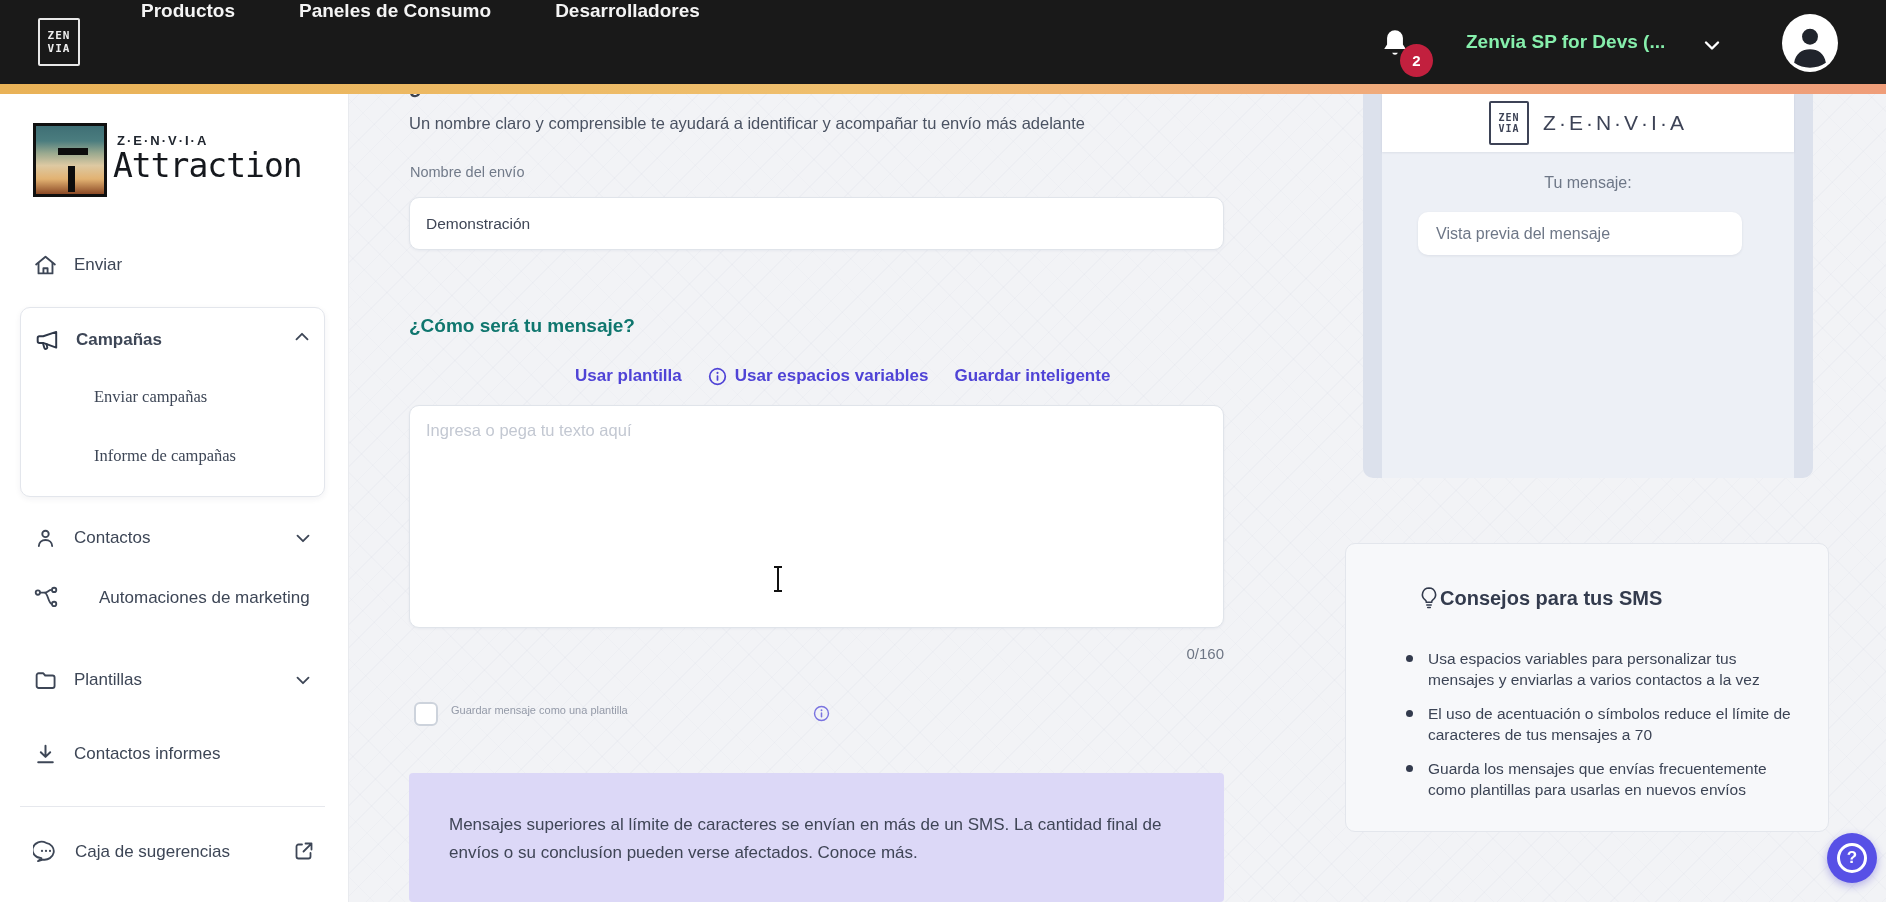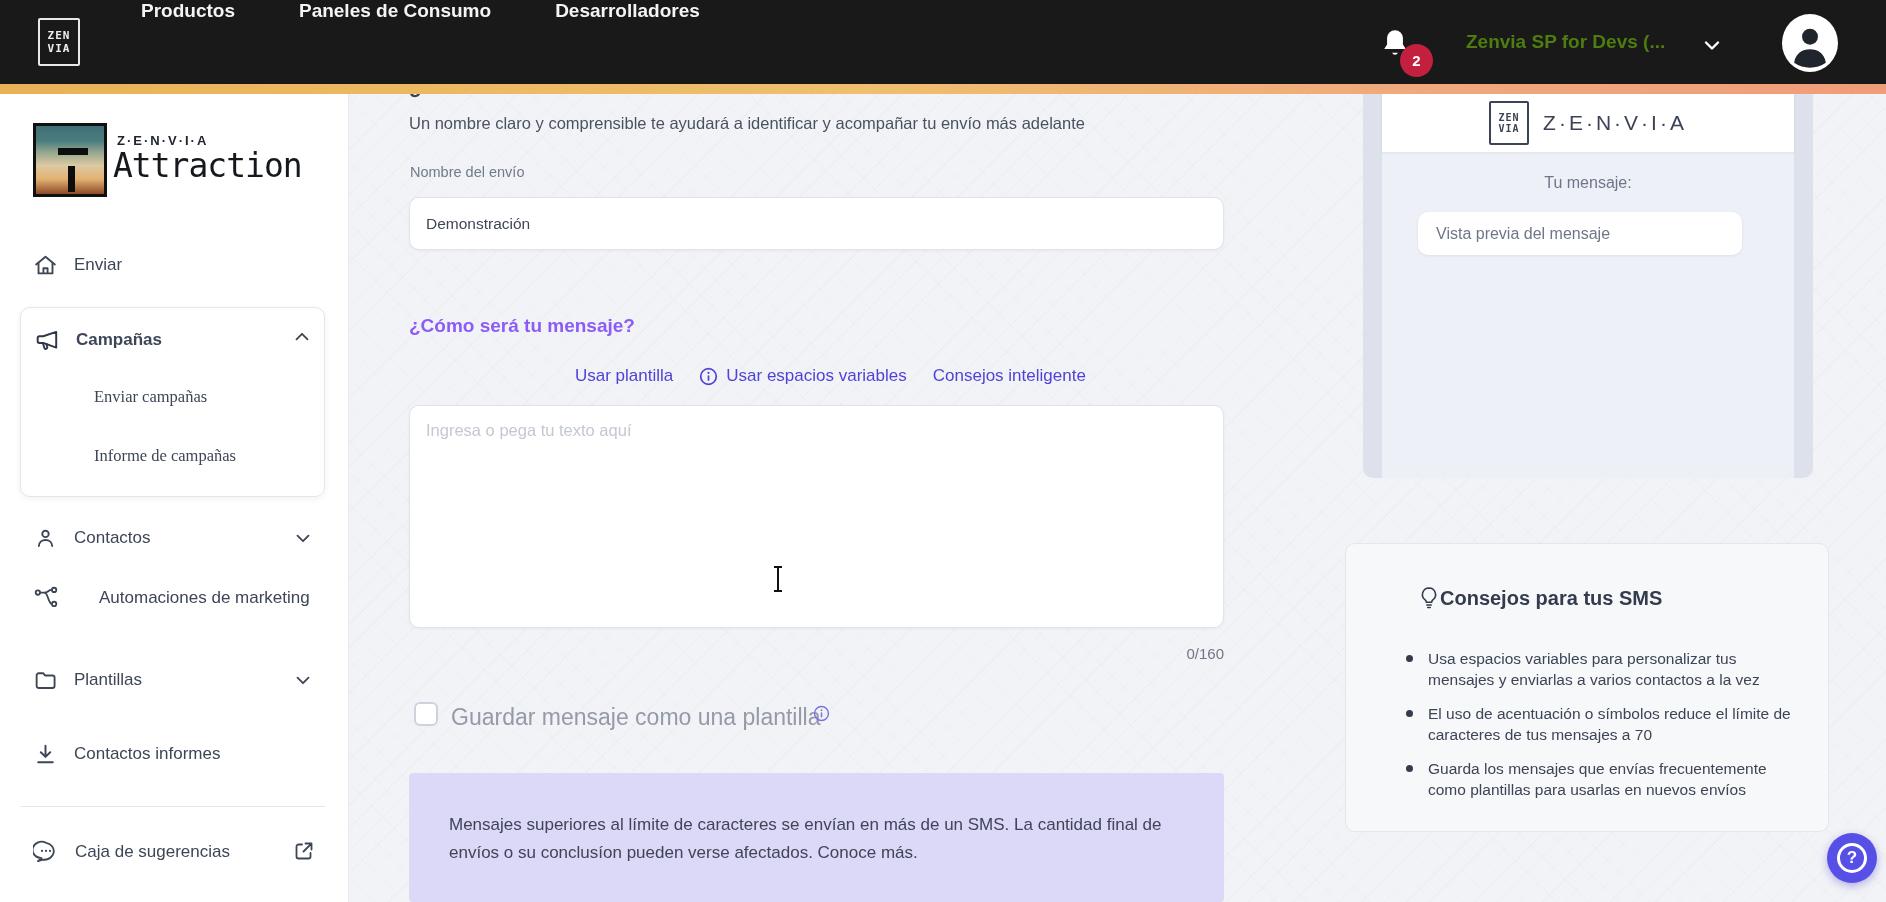--- a/index.html
+++ b/index.html
@@ -33,21 +33,21 @@
     color:#eee; letter-spacing:1px; font-weight:bold;
   }
   .nav-menu { position:absolute; left:141px; top:0; height:84px; display:flex; align-items:flex-start; gap:64px; }
   .nav-item { color:#f4f4f4; font-size:19px; font-weight:600; cursor:pointer; white-space:nowrap; }
   .bell-wrap { position:absolute; left:1378px; top:26px; width:60px; height:52px; }
   .badge {
     position:absolute; left:22px; top:18px; width:33px; height:33px; border-radius:50%;
     background:#c2203e; color:#fff; font-size:15px; font-weight:bold;
     display:flex; align-items:center; justify-content:center;
   }
-  .account-name { position:absolute; left:1466px; top:31px; color:#4d7c0f; font-size:19px; font-weight:600; width:230px; white-space:nowrap; }
+  .account-name { position:absolute; left:1466px; top:31px; color:#86efac; font-size:19px; font-weight:600; width:230px; white-space:nowrap; }
   .account-chevron { position:absolute; left:1700px; top:33px; }
   .avatar {
     position:absolute; left:1782px; top:14px; width:56px; height:58px; border-radius:50%;
     background:#fff; display:flex; align-items:center; justify-content:center; overflow:hidden;
   }
   .accentbar {
     position:absolute; left:0; top:84px; width:1886px; height:10px; z-index:40;
     background:linear-gradient(90deg,#e9b257 0%, #efbf6e 45%, #f0a97c 75%, #ef9d79 100%);
   }
 
@@ -83,36 +83,36 @@
   .main { position:absolute; left:0; top:0; width:1886px; height:902px; z-index:5; }
   .page-title { position:absolute; left:409px; top:76px; font-size:20px; font-weight:700; color:#3c4351; }
   .page-subtitle { position:absolute; left:409px; top:114px; font-size:16.5px; color:#4a5262; }
   .field-label { position:absolute; left:410px; top:164px; font-size:14.5px; color:#717a89; }
   .name-input {
     position:absolute; left:409px; top:197px; width:815px; height:53px;
     border:1px solid #e0e4ea; border-radius:10px; background:#fff;
     padding:0 16px; font-family:"Liberation Sans", sans-serif; font-size:15.5px; color:#3f4656;
     box-shadow:0 1px 3px rgba(25,39,89,.05); outline:none;
   }
-  .msg-title { position:absolute; left:409px; top:315px; font-size:19px; font-weight:700; color:#8b5cf6; }
+  .msg-title { position:absolute; left:409px; top:315px; font-size:19px; font-weight:700; color:#0f766e; }
   .link-row { position:absolute; left:575px; top:366px; display:flex; align-items:center; gap:26px; }
-  .link { color:#4f43d6; font-size:17px; font-weight:400; cursor:pointer; white-space:nowrap; display:flex; align-items:flex-end; gap:8px; }
+  .link { color:#4f43d6; font-size:17px; font-weight:700; cursor:pointer; white-space:nowrap; display:flex; align-items:flex-end; gap:8px; }
   .msg-textarea {
     position:absolute; left:409px; top:405px; width:815px; height:223px;
     border:1px solid #e0e4ea; border-radius:10px; background:#fff; resize:none;
     padding:15px 16px; font-family:"Liberation Sans", sans-serif; font-size:16.5px; color:#3f4656;
     box-shadow:0 1px 3px rgba(25,39,89,.05); outline:none;
   }
   .msg-textarea::placeholder { color:#c3c8d2; }
   .char-counter { position:absolute; left:1024px; top:645px; width:200px; text-align:right; font-size:15px; color:#6e7685; }
   .checkbox {
     position:absolute; left:414px; top:702px; width:24px; height:24px;
     border:2px solid #cdd3dc; border-radius:6px; background:#fff; cursor:pointer;
   }
-  .checkbox-label { position:absolute; left:451px; top:704px; font-size:23px; color:#949aa8; }
+  .checkbox-label { position:absolute; left:451px; top:704px; font-size:11px; color:#949aa8; }
   .cb-info { position:absolute; left:813px; top:705px; }
   .notice {
     position:absolute; left:409px; top:773px; width:815px; height:129px;
     background:#dcd8f7; border-radius:4px;
   }
   .notice-text { position:absolute; left:40px; top:38px; width:750px; font-size:17px; line-height:28px; color:#3f4556; }
 
   
   .phone {
     position:absolute; left:1363px; top:94px; width:450px; height:384px;
@@ -185,21 +185,21 @@
     </span>
     <span class="link">
       <svg class="icon" width="19" height="19" viewBox="0 0 20 20">
         <circle cx="10" cy="10" r="8.2" fill="none" stroke="#4f43d6" stroke-width="1.8"></circle>
         <circle cx="10" cy="6.2" r="1.1" fill="#4f43d6"></circle>
         <rect x="9.1" y="8.6" width="1.8" height="6" rx="0.9" fill="#4f43d6"></rect>
       </svg>
       <span>Usar espacios variables</span>
     </span>
     <span class="link">
-      <span>Consejos inteligente</span>
+      <span>Guardar inteligente</span>
     </span>
   </div>
 
   <textarea class="msg-textarea" placeholder="Ingresa o pega tu texto aquí" style=""></textarea>
   <div class="char-counter">0/160</div>
 
   <div class="checkbox"></div>
   <div class="checkbox-label">Guardar mensaje como una plantilla</div>
   <span class="cb-info">
     <svg class="icon" width="17" height="17" viewBox="0 0 20 20">

